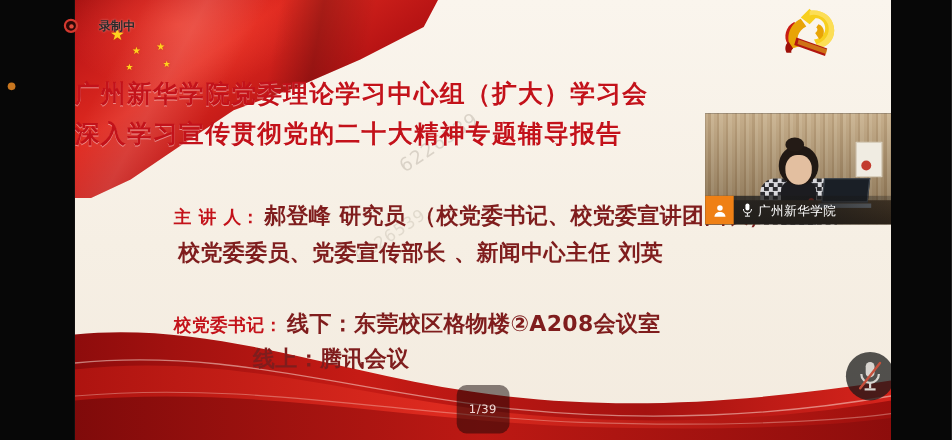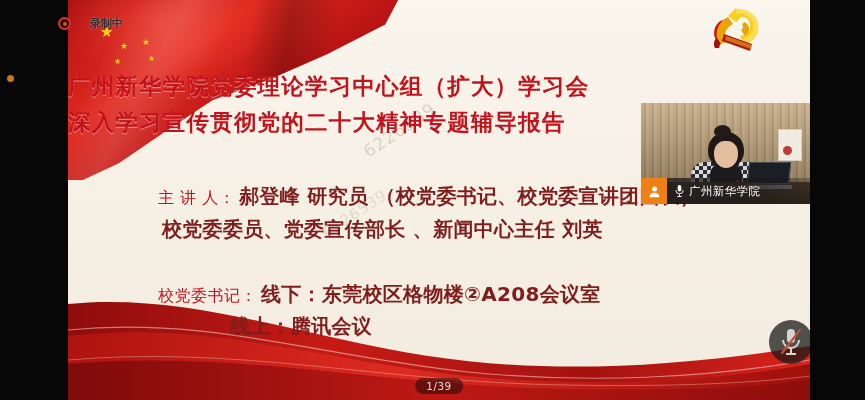--- a/index.html
+++ b/index.html
@@ -174,21 +174,21 @@
     width: 600px;
   }
   .body-row {
     display: flex;
     align-items: baseline;
     height: 32.5px;
     white-space: nowrap;
   }
   .lbl {
     font-family: "DejaVu Sans", "Liberation Sans", sans-serif;
-    font-weight: normal;
+    font-weight: bold;
     font-size: 16px;
     color: #c3121a;
     letter-spacing: .5px;
     flex: 0 0 auto;
   }
   .val {
     font-family: "DejaVu Sans", "Liberation Sans", sans-serif;
     font-weight: bold;
     font-size: 20px;
     color: #7f1d1d;
@@ -386,21 +386,21 @@
     letter-spacing: .4px;
     white-space: nowrap;
   }
 
   
   .page-pill {
     position: absolute;
     left: 50%;
     transform: translateX(-50%);
     bottom: 6px;
-    padding: 2px 11px;
+    padding: 16px 11px;
     border-radius: 9px;
     background: rgba(20,5,5,.5);
     color: #f0d8d4;
     font-family: "DejaVu Sans", sans-serif;
     font-size: 10.5px;
     letter-spacing: .5px;
     z-index: 20;
   }
 
   

